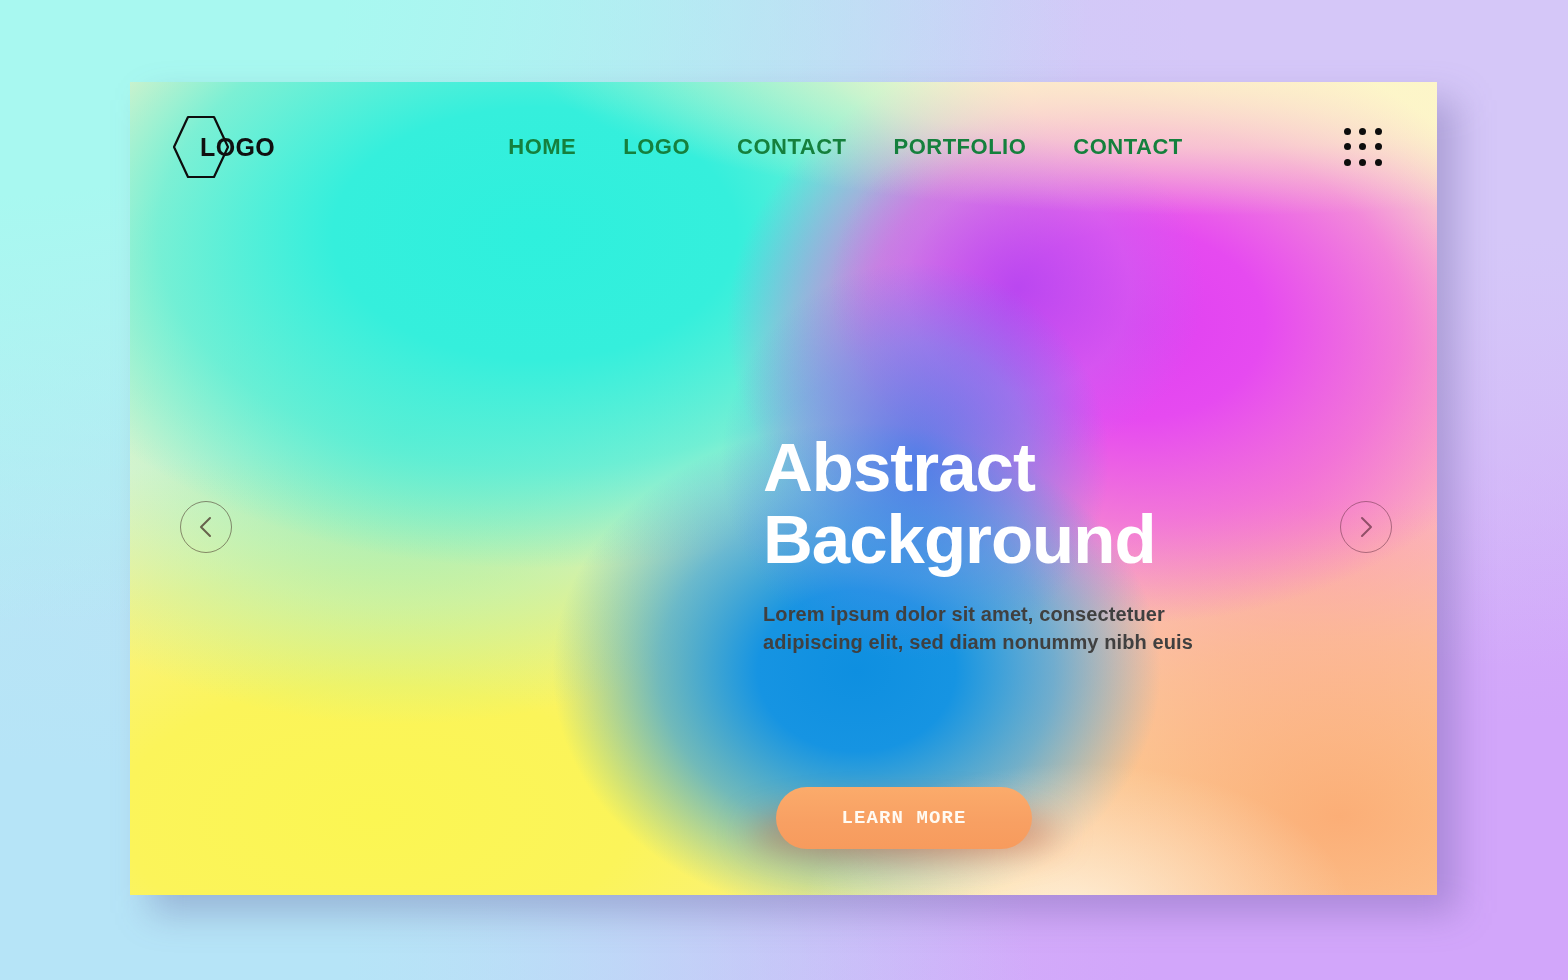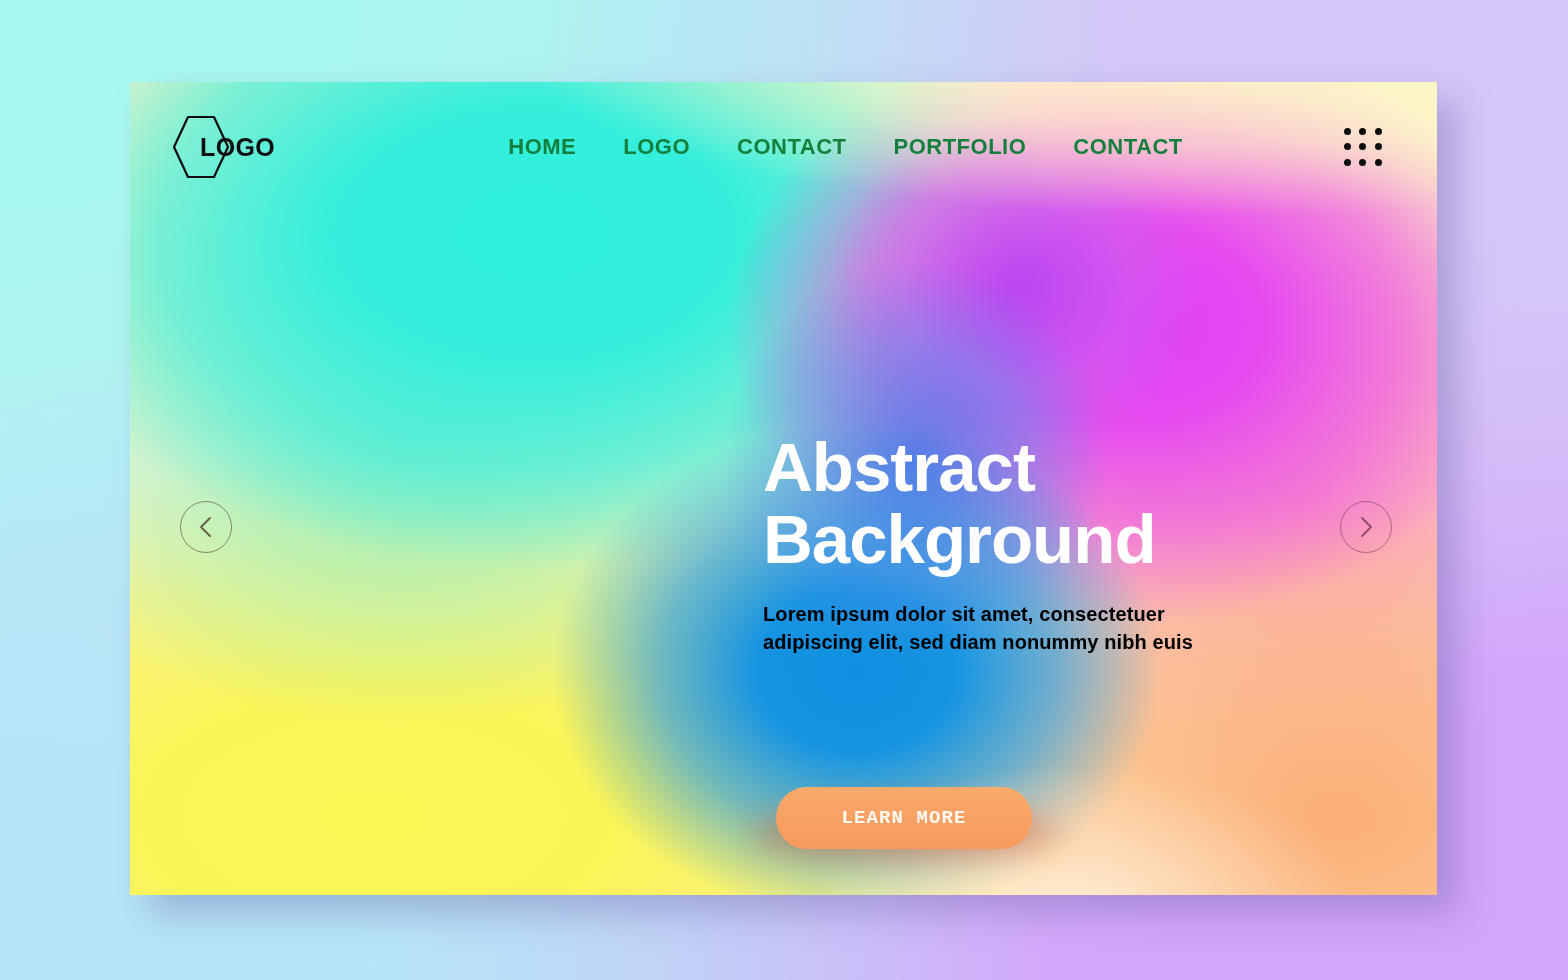--- a/index.html
+++ b/index.html
@@ -191,21 +191,21 @@
     line-height:1.04;
     letter-spacing:-1px;
     color:#ffffff;
     margin-bottom:24px;
     white-space:pre-line;
   }
   #hero-subtitle {
     font-size:20px;
     font-weight:600;
     line-height:1.42;
-    color:#000000;
+    color:#404040;
     letter-spacing:0.1px;
     white-space:pre-line;
   }
 
   
   #cta-wrap {
     position:absolute;
     left:646px; top:705px;
     width:256px; height:80px;
     z-index:5;

